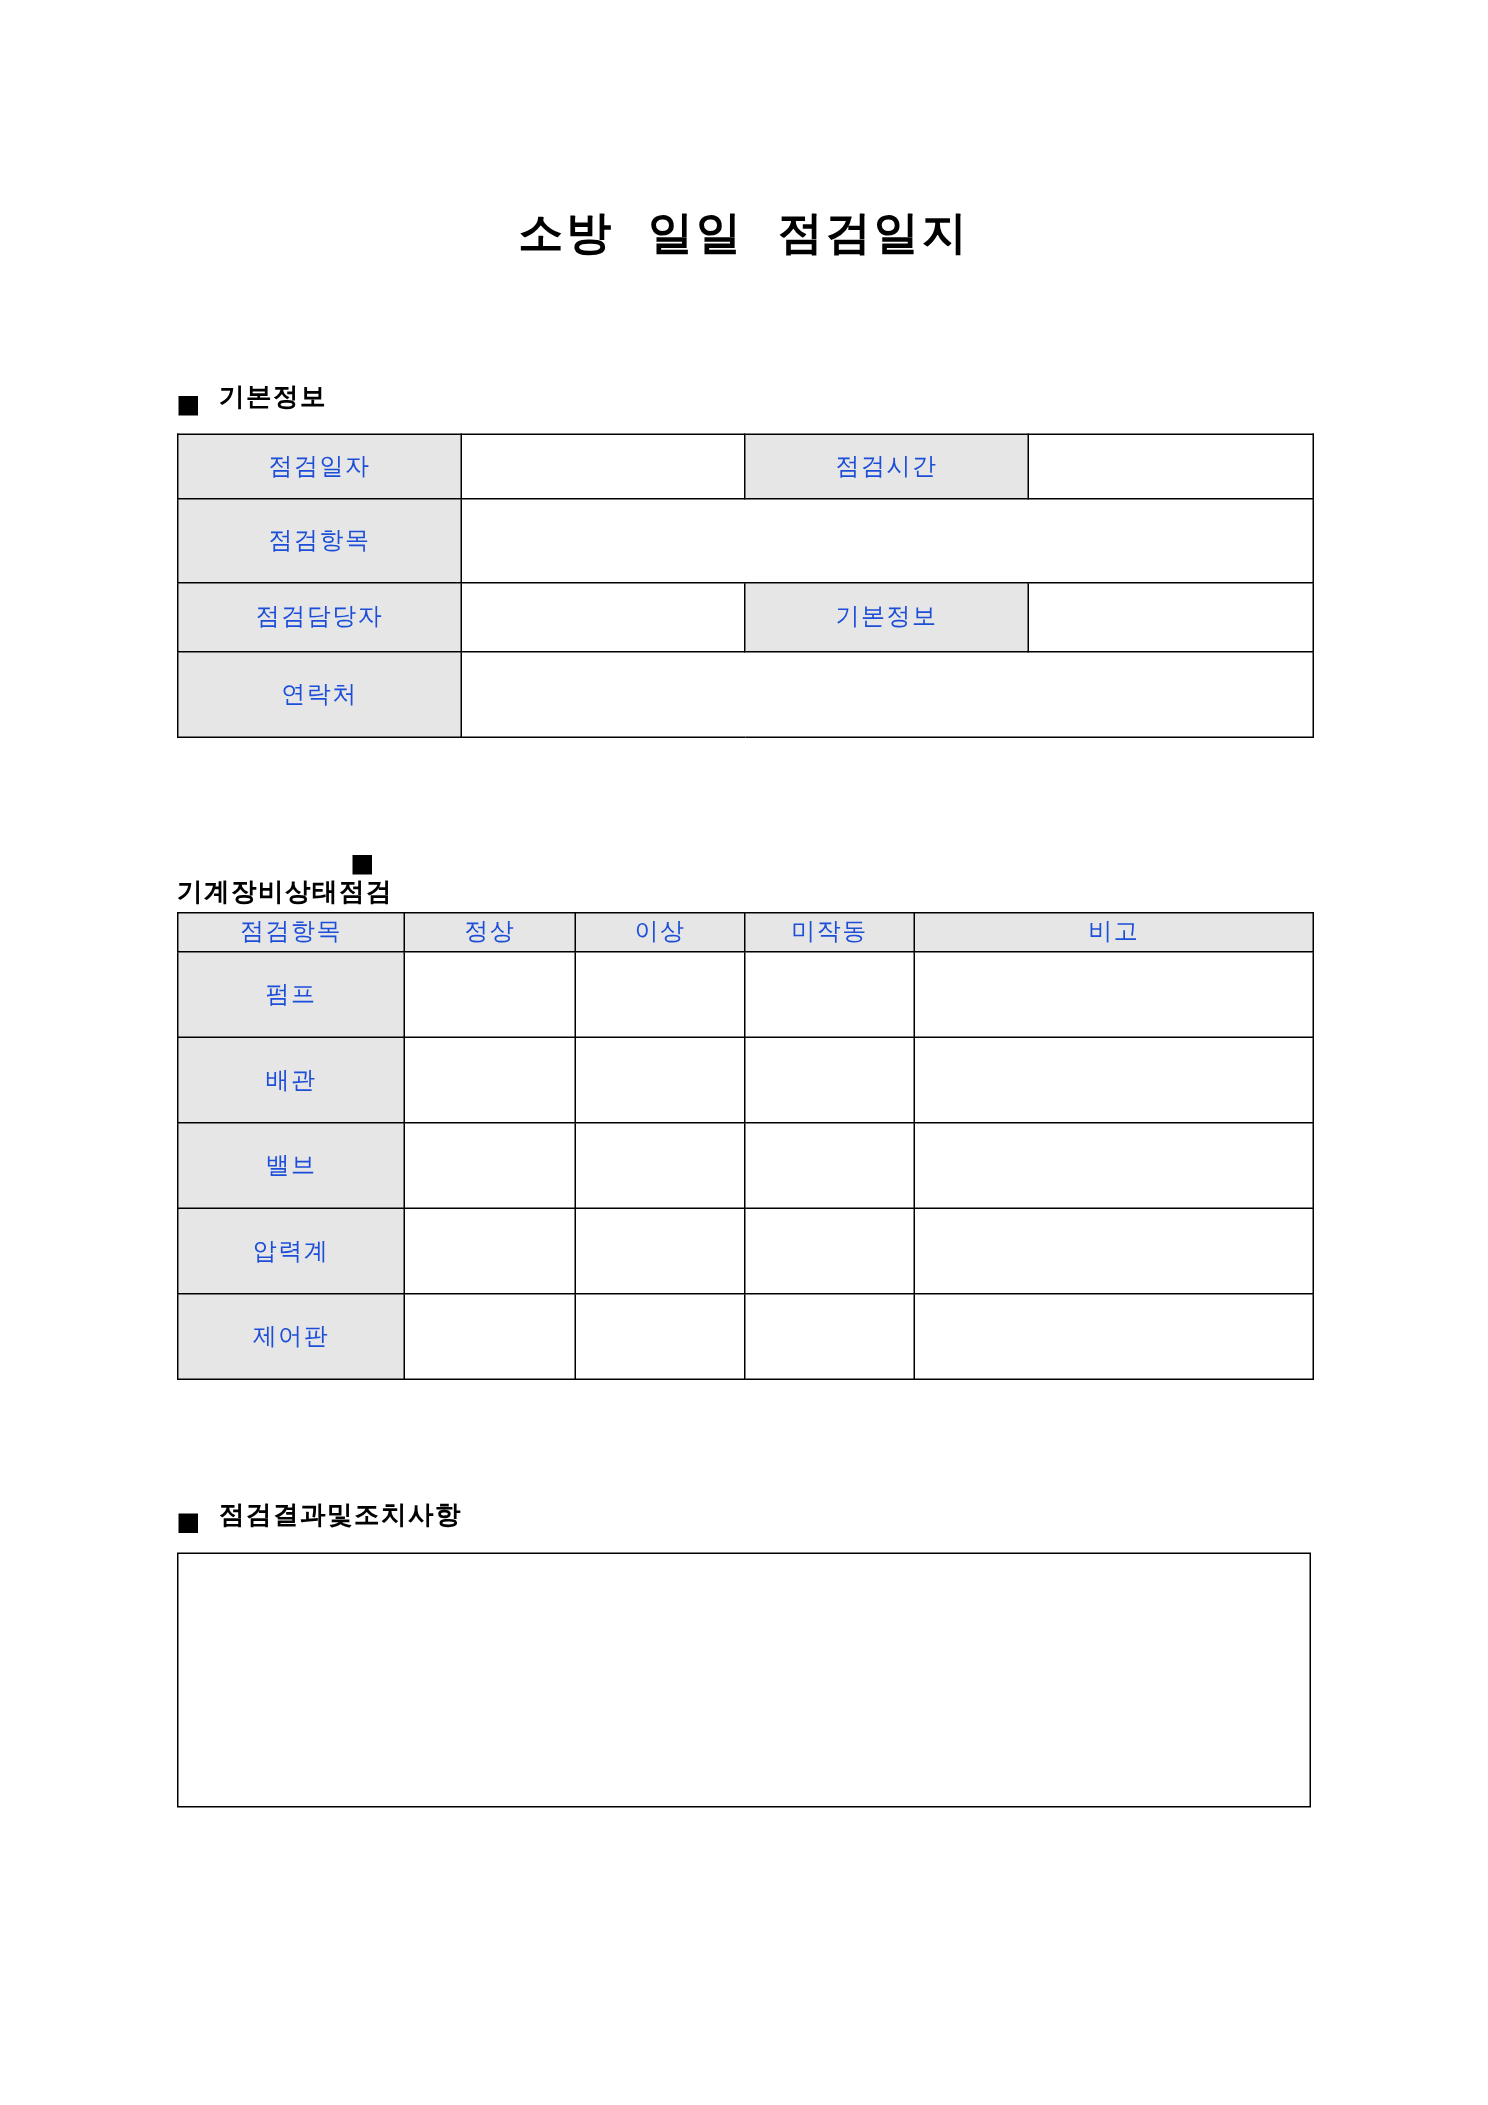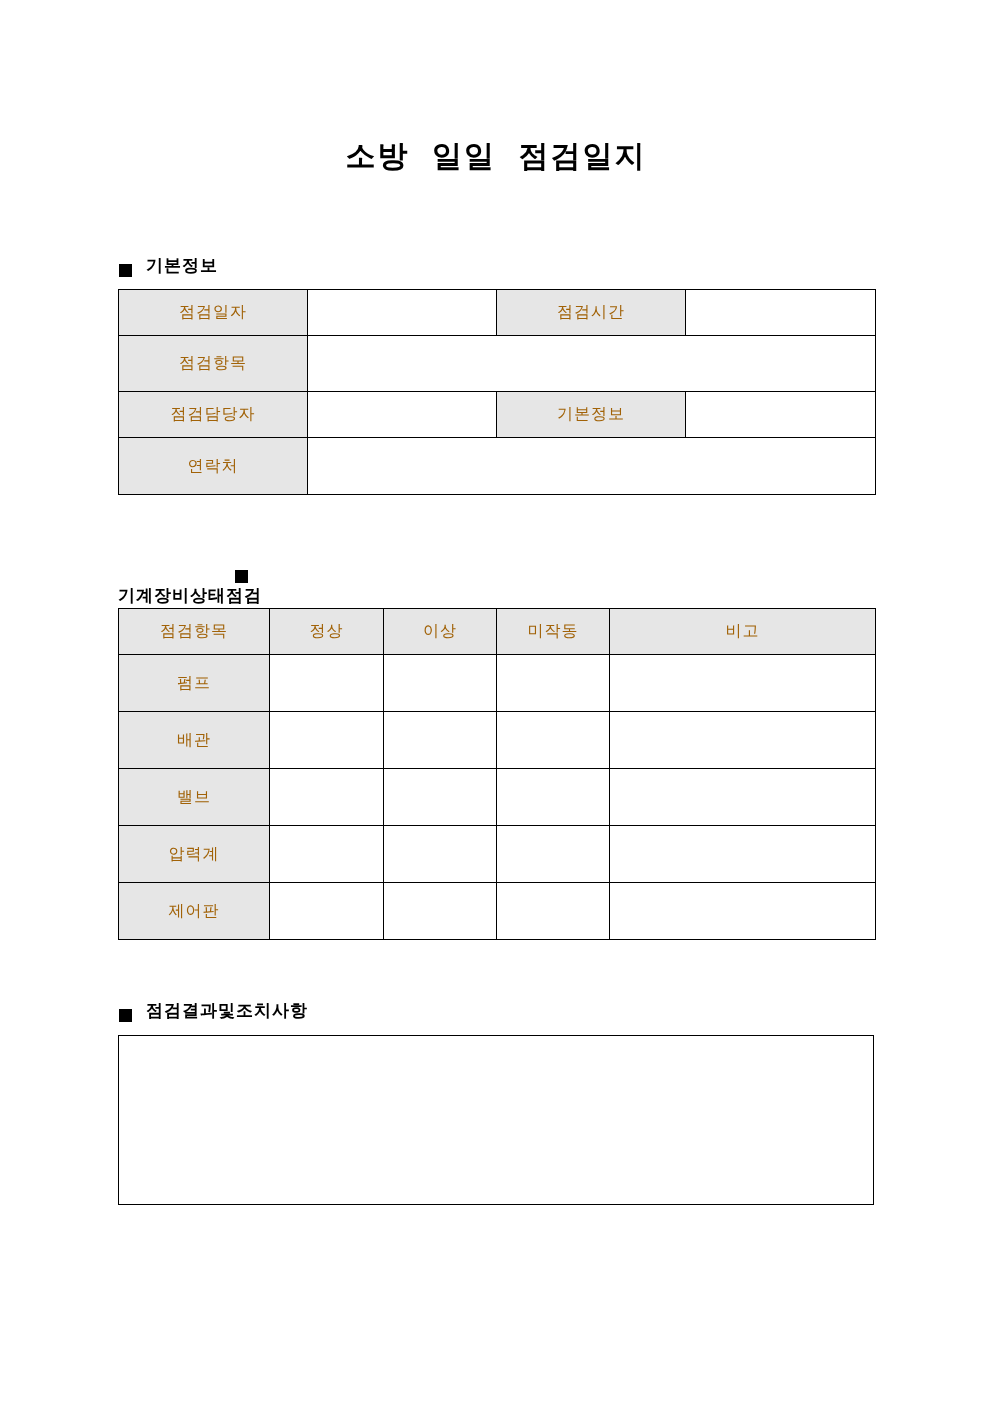--- a/index.html
+++ b/index.html
@@ -48,26 +48,26 @@
     }
     table.grid {
       position: absolute;
       left: 118px;
       border-collapse: collapse;
       table-layout: fixed;
       width: 757px;
     }
     table.grid td, table.grid th {
       border: 1.5px solid #000;
-      padding: 12px;
+      padding: 2px;
       text-align: center;
       vertical-align: middle;
       font-size: 16px;
       font-weight: normal;
-      color: #a16207;
+      color: #1d4ed8;
       letter-spacing: 1px;
     }
     .hdr {
       background: #e6e6e6;
     }
     .cell {
       background: #ffffff;
     }
     #basic-table { top: 289px; }
     #basic-table tr.r1 { height: 43px; }

